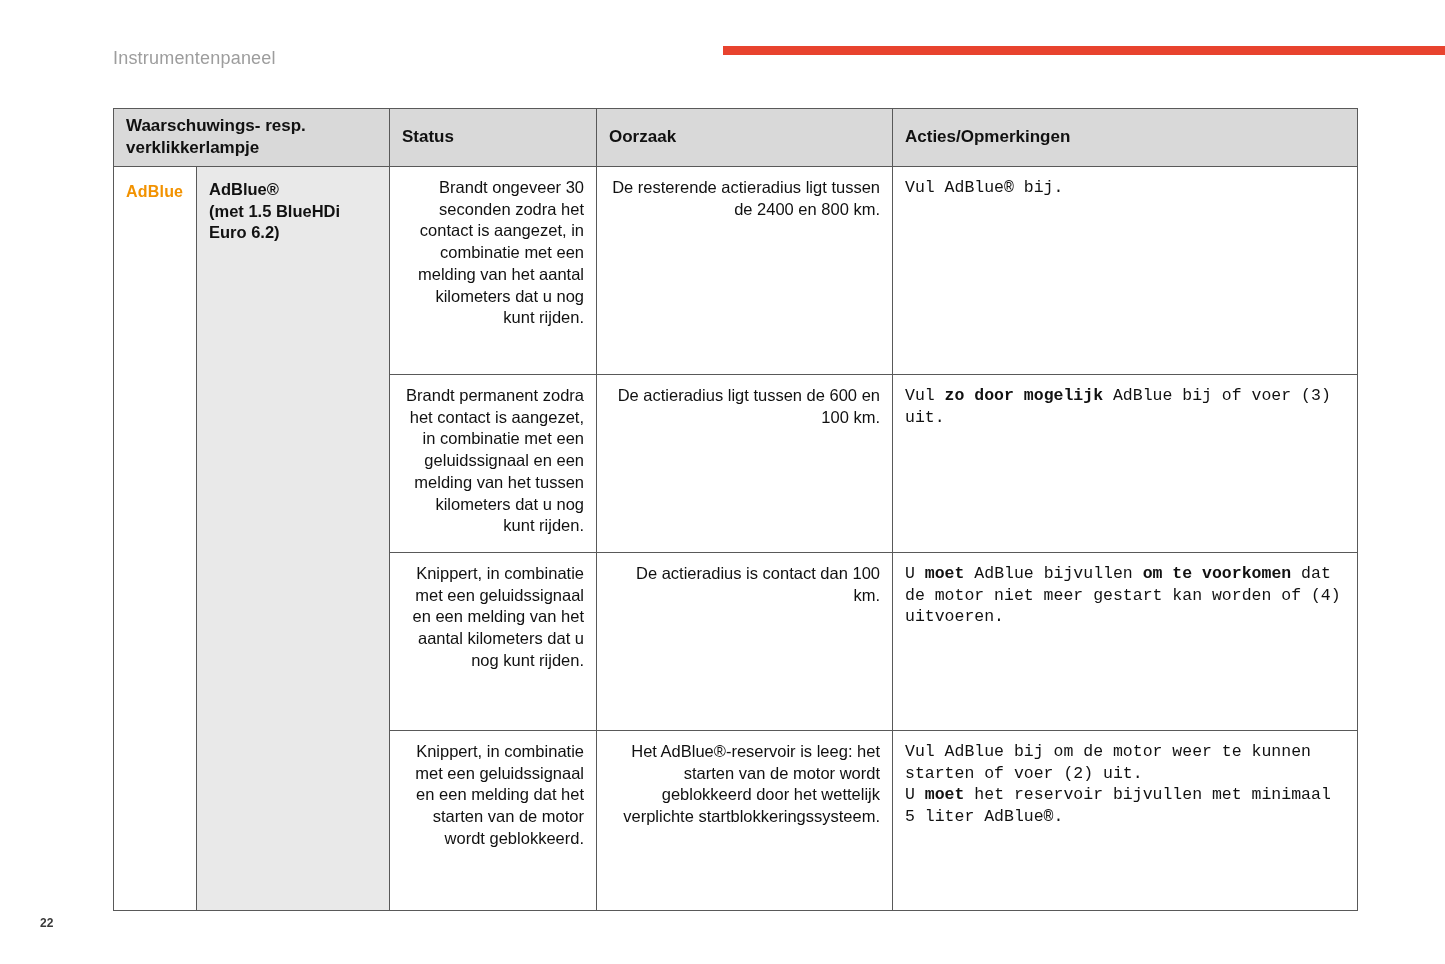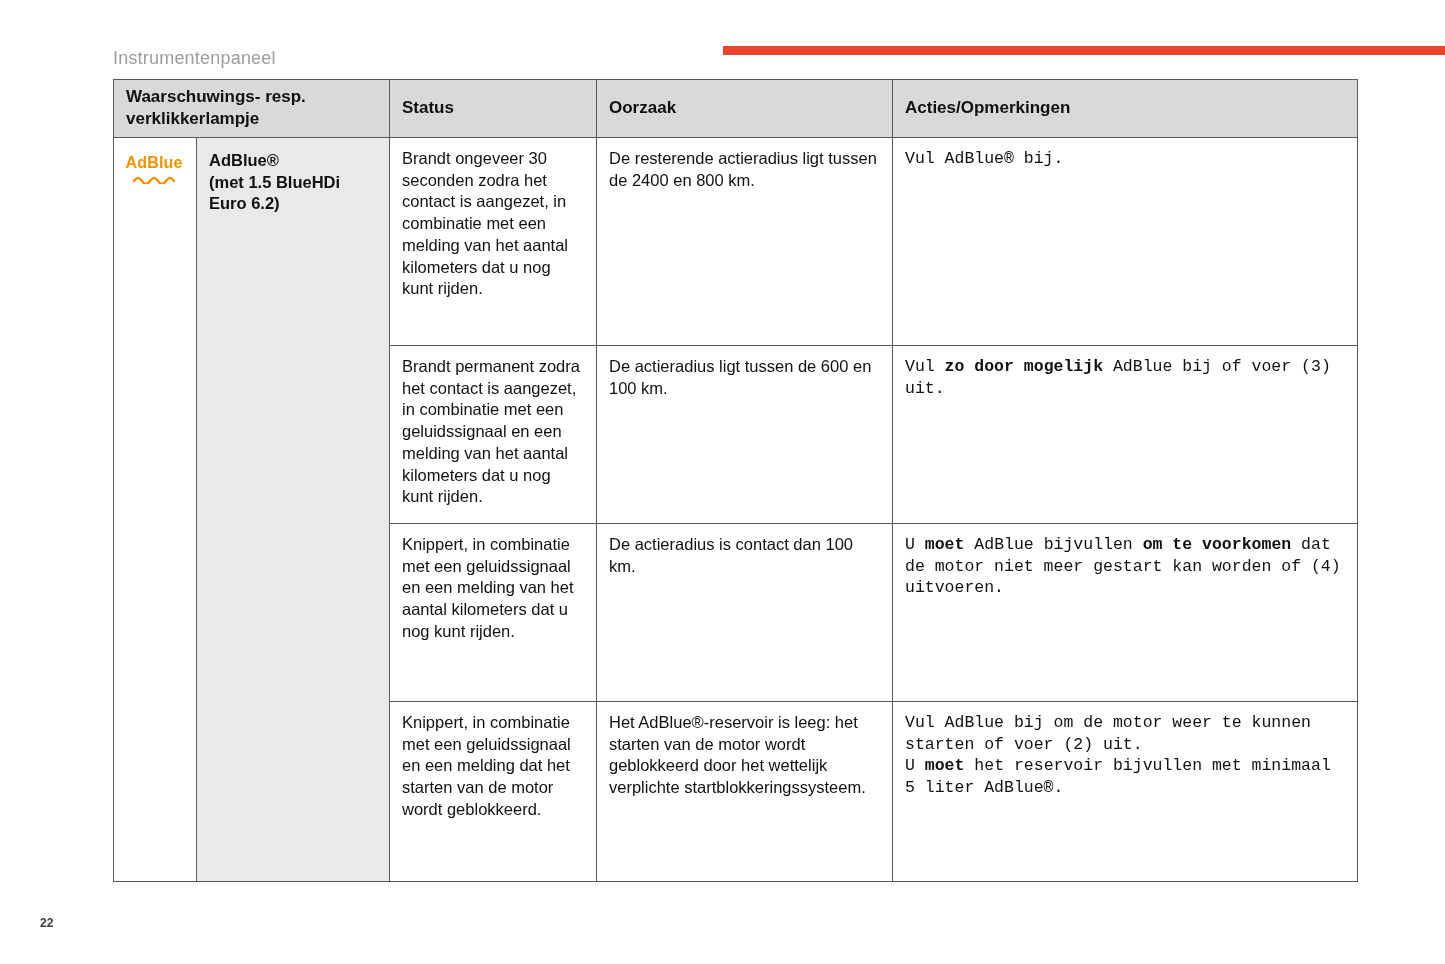--- a/index.html
+++ b/index.html
@@ -13,21 +13,21 @@
   .page-header-title {
     position:absolute; left:113px; top:48px;
     font-size:18px; color:#9d9d9d; letter-spacing:0.2px;
   }
   .accent-bar {
     position:absolute; left:723px; right:0; top:46px; height:9px;
     background:#e8432e;
   }
 
   table.warning-table {
-    position:absolute; left:113px; top:79px; width:1244px;
+    position:absolute; left:113px; top:108px; width:1244px;
     border-collapse:collapse; table-layout:fixed;
     font-size:16.5px; line-height:1.32; color:#111;
   }
   .warning-table th, .warning-table td {
     border:1px solid #595959; vertical-align:top; text-align:left;
     padding:10px 12px;
   }
   .warning-table thead th {
     background:#d9d9d9; font-weight:bold; font-size:17px;
     vertical-align:middle; padding:6px 12px; height:46px;
@@ -38,23 +38,23 @@
   tr.row-2 { height:178px; }
   tr.row-3 { height:178px; }
   tr.row-4 { height:180px; }
 
   td.icon-cell { background:#ffffff; padding-top:14px; }
   td.label-cell {
     background:#e9e9e9; font-weight:bold; white-space:pre-line;
     padding-top:12px;
   }
   td.actions-cell { white-space:pre-line;font-family:Liberation Mono, monospace; }
-  td.status-cell, td.cause-cell { white-space:normal; }
+  td.status-cell, td.cause-cell { white-space:normal;text-align:right; }
 
-  .adblue-logo { display:flex; flex-direction:column; align-items:center; width:56px; }
+  .adblue-logo { display:flex; flex-direction:row; align-items:center; width:56px; }
   .adblue-text {
     color:#f29200; font-weight:bold; font-size:16px; letter-spacing:0.2px;
   }
   .adblue-wave { margin-top:1px; display:block; }
 
   .actions-cell b, .label-cell b { font-weight:bold; }
 
   .page-number {
     position:absolute; left:40px; top:916px;
     font-size:12px; font-weight:bold; color:#3a3a3a;
@@ -97,21 +97,21 @@
           </div>
         </td>
         <td class="label-cell" rowspan="4">AdBlue®
 (met 1.5 BlueHDi
 Euro 6.2)</td>
         <td class="status-cell">Brandt ongeveer 30 seconden zodra het contact is aangezet, in combinatie met een melding van het aantal kilometers dat u nog kunt rijden.</td>
         <td class="cause-cell">De resterende actieradius ligt tussen de 2400 en 800 km.</td>
         <td class="actions-cell"><span>Vul AdBlue® bij.</span></td>
       </tr>
       <tr class="row-2">
-        <td class="status-cell">Brandt permanent zodra het contact is aangezet, in combinatie met een geluidssignaal en een melding van het aantal kilometers dat u nog kunt rijden.</td>
+        <td class="status-cell">Brandt permanent zodra het contact is aangezet, in combinatie met een geluidssignaal en een melding van het tussen kilometers dat u nog kunt rijden.</td>
         <td class="cause-cell">De actieradius ligt tussen de 600 en 100 km.</td>
         <td class="actions-cell"><span>Vul </span><b>zo door mogelijk</b><span> AdBlue bij of voer (3) uit.</span></td>
       </tr>
       <tr class="row-3">
         <td class="status-cell">Knippert, in combinatie met een geluidssignaal en een melding van het aantal kilometers dat u nog kunt rijden.</td>
         <td class="cause-cell">De actieradius is contact dan 100 km.</td>
         <td class="actions-cell"><span>U </span><b>moet</b><span> AdBlue bijvullen </span><b>om te voorkomen</b><span> dat de motor niet meer gestart kan worden of (4) uitvoeren.</span></td>
       </tr>
       <tr class="row-4">
         <td class="status-cell">Knippert, in combinatie met een geluidssignaal en een melding dat het starten van de motor wordt geblokkeerd.</td>

